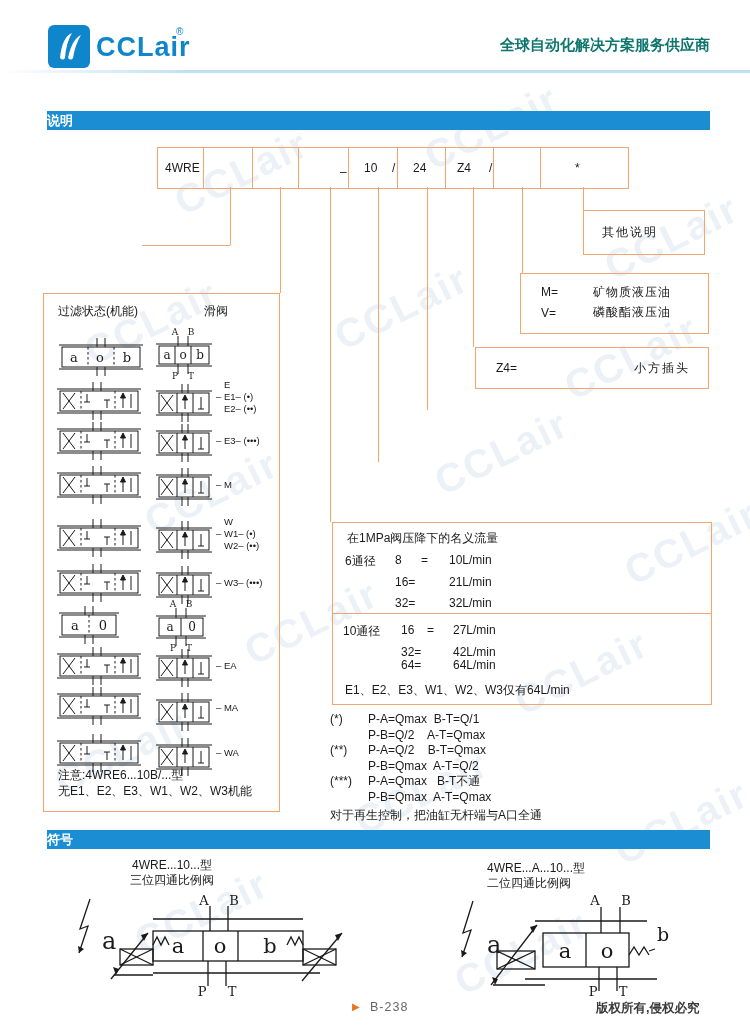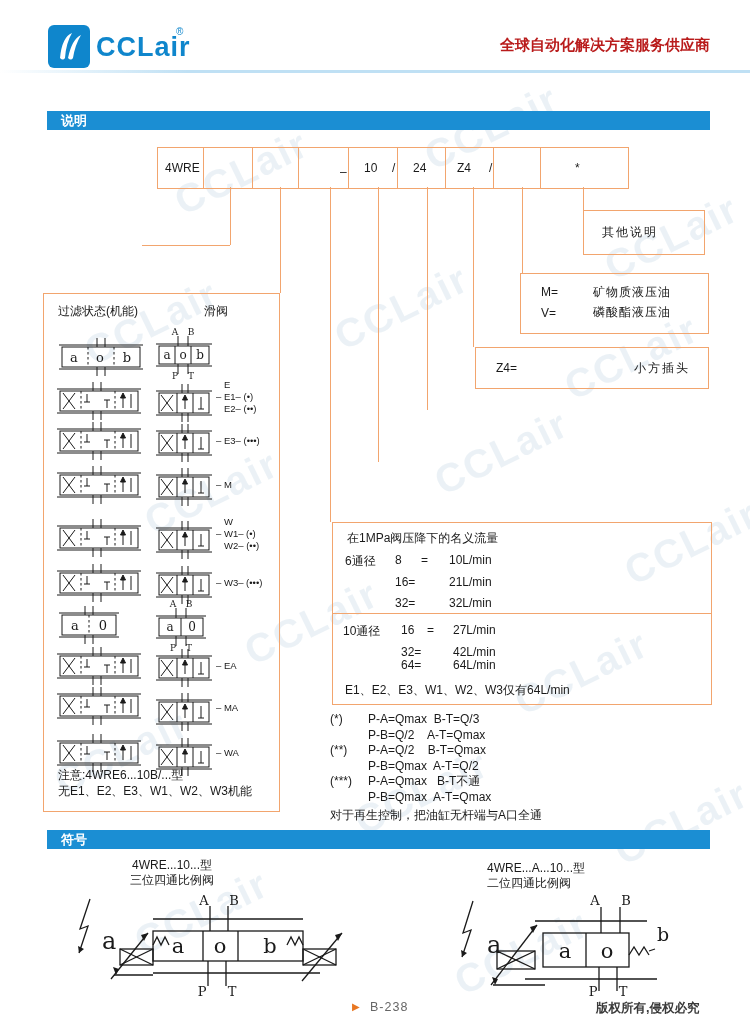--- a/index.html
+++ b/index.html
@@ -4,21 +4,21 @@
 <style>
   html,body{margin:0;padding:0;background:#fff;}
   body{font-family:"Liberation Sans","DejaVu Sans",sans-serif;color:#1a1a1a;}
   #page{position:relative;width:750px;height:1035px;background:#ffffff;overflow:hidden;}
   .abs{position:absolute;}
   .obox{position:absolute;border:1px solid #f2a56e;background:transparent;}
   .vline{position:absolute;width:1px;background:#f2a56e;}
   .hline{position:absolute;height:1px;background:#f2a56e;}
   .cellline{position:absolute;top:0;bottom:0;width:1px;background:#f2a56e;}
   .bluebar{position:absolute;background:#1b8ed3;color:#fff;font-size:13px;font-weight:bold;
-           line-height:19px;padding-left:14px;box-sizing:border-box;}
+           line-height:19px;box-sizing:border-box;}
   .t12{font-size:12px;line-height:15px;}
   .pre{white-space:pre;}
   .wm{position:absolute;color:#8fb3cc;opacity:.17;font-weight:bold;font-size:40px;
       transform:rotate(-26deg);letter-spacing:2px;pointer-events:none;}
   .lblline{position:absolute;font-size:9.5px;line-height:11.5px;white-space:pre;}
   svg text{font-family:"DejaVu Serif","Liberation Serif",serif;fill:#1a1a1a;stroke:none;}
   .flowline{position:absolute;left:0;width:100%;height:16px;font-size:12px;}
   .fc1{position:absolute;left:12px;} .fc2{position:absolute;left:62px;}
   .fc3{position:absolute;left:88px;} .fc4{position:absolute;left:116px;}
   .g2 .fc1{left:10px;} .g2 .fc2{left:68px;} .g2 .fc3{left:94px;} .g2 .fc4{left:120px;}
@@ -89,21 +89,21 @@
   <div class="wm" style="left:450px;top:930px">CCLair</div>
 
   <div class="abs" style="left:48px;top:25px;width:42px;height:43px;background:#0f86cc;border-radius:6px;">
     <svg width="42" height="43" viewBox="0 0 42 43">
       <path d="M12,33 Q14,12 24,8 Q18,18 17,33 Q15,36 12,33 Z" fill="#fff"></path>
       <path d="M20,33 Q24,14 33,10 Q27,20 25,33 Q23,36 20,33 Z" fill="#fff"></path>
     </svg>
   </div>
   <div class="abs" style="left:96px;top:32px;font-size:27px;font-weight:bold;color:#0f86cc;letter-spacing:1px;">CCLair</div>
   <div class="abs" style="left:176px;top:26px;font-size:10px;color:#0f86cc;">®</div>
-  <div class="abs" style="left:400px;top:36px;width:310px;text-align:right;font-size:15px;font-weight:bold;color:#b91c1c;">全球自动化解决方案服务供应商</div>
+  <div class="abs" style="left:400px;top:36px;width:310px;text-align:right;font-size:15px;font-weight:bold;color:#0f766e;">全球自动化解决方案服务供应商</div>
   <div class="abs" style="left:0;top:70px;width:750px;height:3px;background:linear-gradient(to right,#ffffff,#bfe0f4 25%,#bfe0f4);"></div>
 
   <div class="bluebar" style="left:47px;top:111px;width:663px;height:19px;">
     <span>说明</span>
   </div>
 
   <div class="obox" style="left:157px;top:147px;width:470px;height:40px;">
     <div class="cellline" style="left:45px"></div>
     <div class="cellline" style="left:94px"></div>
     <div class="cellline" style="left:140px"></div>
@@ -181,21 +181,21 @@
     <div class="flowline g2" style="top:135px;">
       <span class="fc2">64=</span>
       <span class="fc4">64L/min</span>
     </div>
     <div class="abs t12" style="left:12px;top:160px;">E1、E2、E3、W1、W2、W3仅有64L/min</div>
   </div>
 
   <div class="abs" style="left:330px;top:712px;width:375px;">
     <div class="fnote">
       <span class="pre">(*)</span>
-      <span class="pre">P-A=Qmax  B-T=Q/3</span>
+      <span class="pre">P-A=Qmax  B-T=Q/1</span>
       <span></span>
       <span class="pre">P-B=Q/2    A-T=Qmax</span>
     </div>
     <div class="fnote">
       <span class="pre">(**)</span>
       <span class="pre">P-A=Q/2    B-T=Qmax</span>
       <span></span>
       <span class="pre">P-B=Qmax  A-T=Q/2</span>
     </div>
     <div class="fnote">

